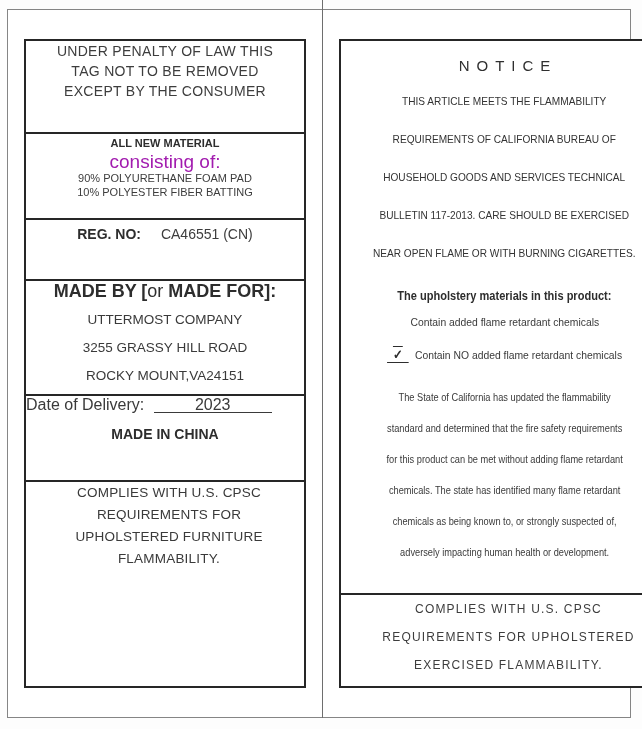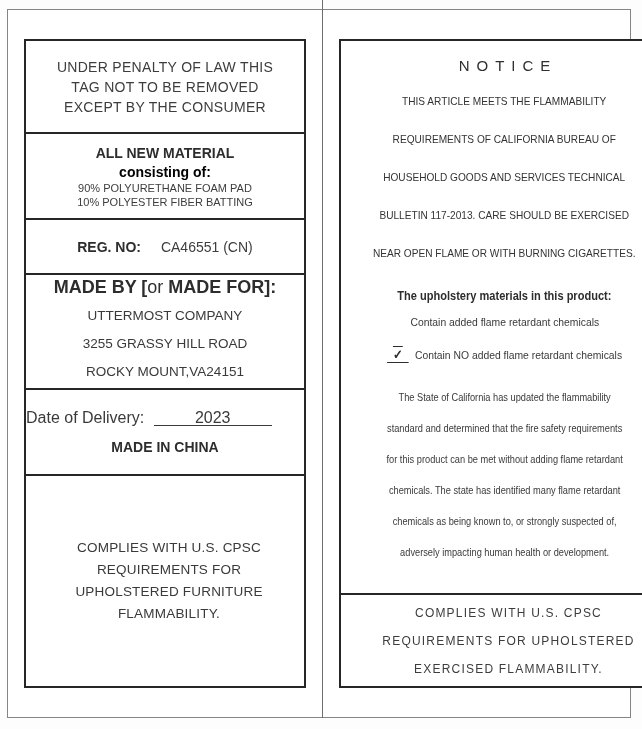--- a/index.html
+++ b/index.html
@@ -18,36 +18,36 @@
   .inner-box {
     position:absolute; top:39px; height:649px; box-sizing:border-box;
     border:2px solid #262626; background:#ffffff;
     display:flex; flex-direction:column;
   }
   #left-box  { left:24px;  width:282px; }
   #right-box { left:339px; width:331px; }
 
   .sec {
     box-sizing:border-box; border-bottom:2px solid #262626;
-    display:flex; flex-direction:column; justify-content:center; align-items:center;
+    display:flex; flex-direction:column; justify-content:flex-start; align-items:center;
     text-align:center; flex:0 0 auto;
   }
   .sec:last-child { border-bottom:none; flex:1 1 auto;padding-left:8px; }
 
   
   .sec-penalty   { flex-basis:93px; }
   .sec-material  { flex-basis:86px; }
-  .sec-reg       { flex-basis:55px; }
+  .sec-reg       { flex-basis:55px;margin-top:6px; }
   .sec-cert      { flex-basis:104px; }
   .sec-madeby    { flex-basis:115px; }
   .sec-delivery  { flex-basis:86px; }
 
   .penalty-line { font-size:14px; line-height:20px; letter-spacing:.3px; color:#3d3d3d; white-space:nowrap; }
-  .mat-title    { font-weight:bold; font-size:14px; line-height:19px; color:#2d2d2d; white-space:nowrap; }
-  .mat-sub      { font-weight:bold; font-size:14px; line-height:18px; color:#000000; white-space:nowrap; }
+  .mat-title    { font-weight:bold; font-size:11px; line-height:19px; color:#2d2d2d; white-space:nowrap; }
+  .mat-sub      { font-weight:normal; font-size:19px; line-height:18px; color:#a21caf; white-space:nowrap; }
   .mat-item     { font-size:11px; line-height:14px; color:#3d3d3d; white-space:nowrap; }
   .reg-row      { font-size:14px; white-space:nowrap; }
   .reg-label    { font-weight:bold; color:#2d2d2d; }
   .reg-value    { margin-left:16px; color:#3d3d3d; }
   .cert-line    { font-size:13.5px; line-height:18.5px; white-space:nowrap; }
   .madeby-title { font-size:18px; font-weight:bold; color:#2d2d2d; line-height:20px; margin-bottom:5px; white-space:nowrap; }
   .madeby-title .or { font-weight:normal; }
   .addr-line    { font-size:13.5px; line-height:28px; white-space:nowrap; }
   .date-row     { font-size:16px; align-self:stretch; text-align:left; padding-left:0; margin-bottom:12px; white-space:nowrap; }
   .date-blank   { display:inline-block; min-width:118px; border-bottom:1.5px solid #3a3a3a; text-align:center; margin-left:5px; line-height:15px; }

